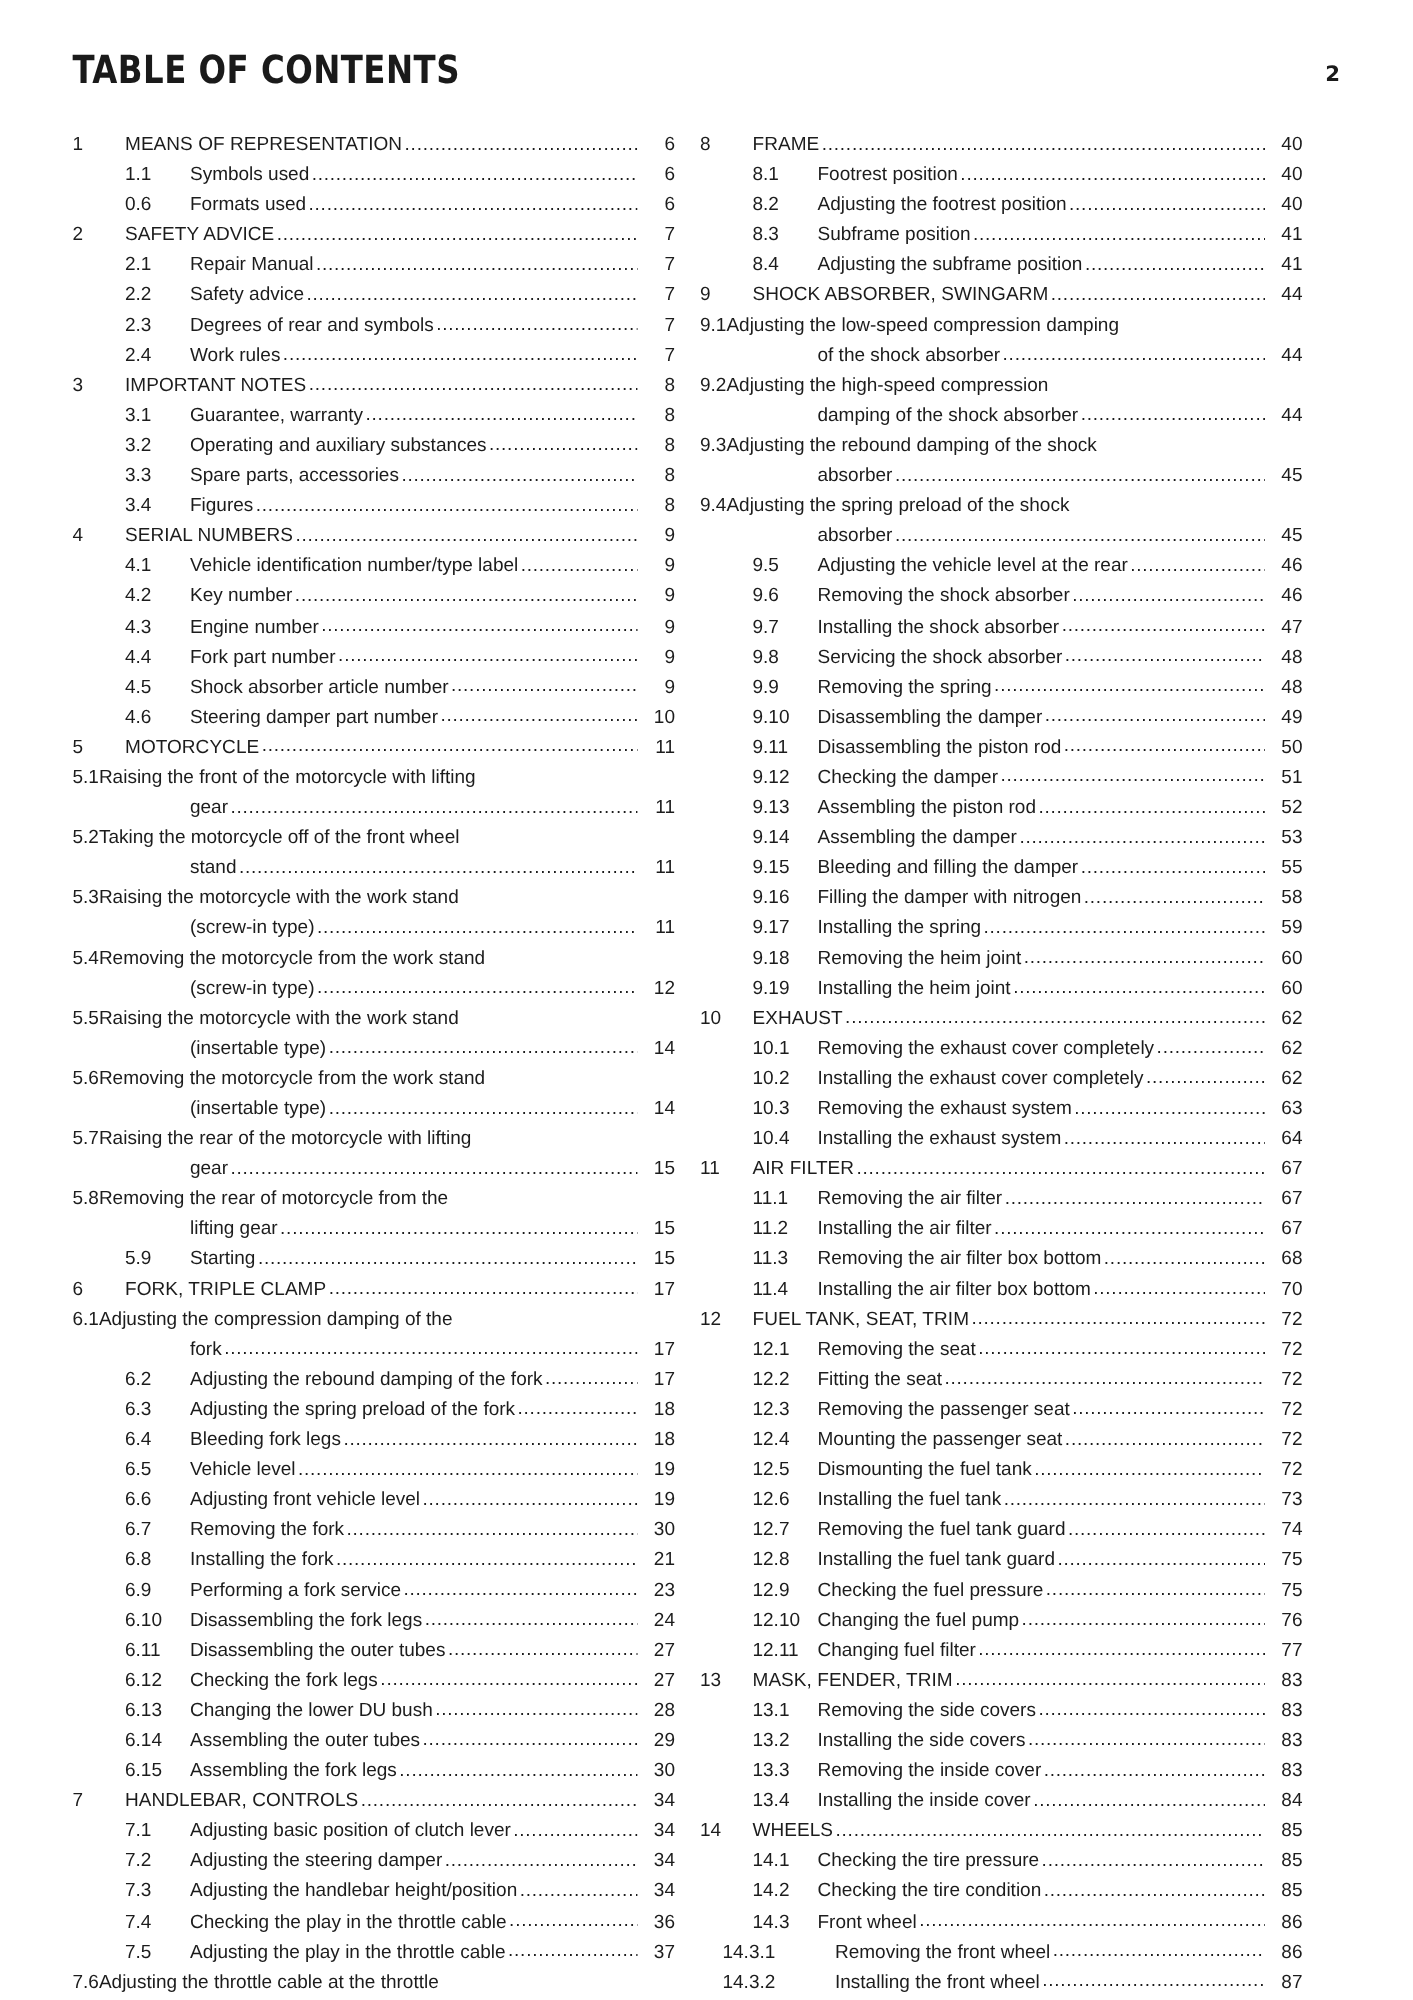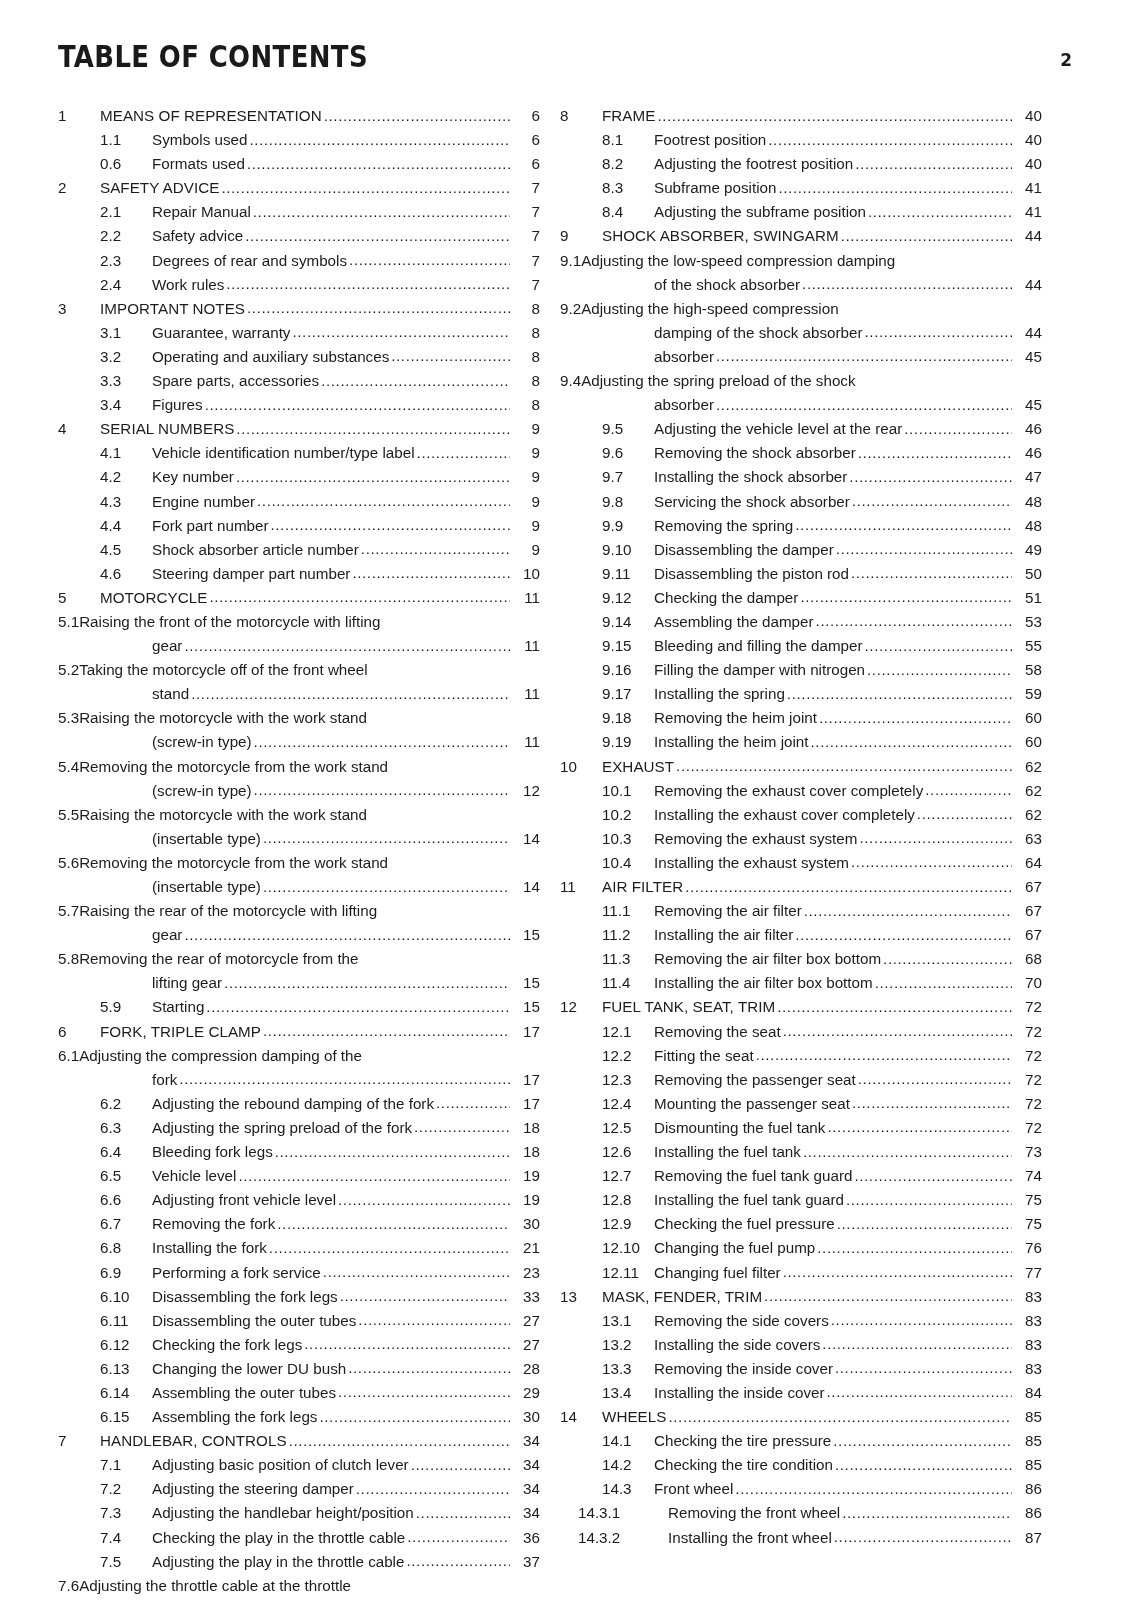--- a/index.html
+++ b/index.html
@@ -509,21 +509,21 @@
             <span class="label">Performing a fork service</span>
             <span class="leader"></span>
             <span class="pg">23</span>
           </div>
         </div>
         <div class="toc-entry lvl2">
           <div class="row">
             <span class="num">6.10</span>
             <span class="label">Disassembling the fork legs</span>
             <span class="leader"></span>
-            <span class="pg">33</span>
+            <span class="pg">24</span>
           </div>
         </div>
         <div class="toc-entry lvl2">
           <div class="row">
             <span class="num">6.11</span>
             <span class="label">Disassembling the outer tubes</span>
             <span class="leader"></span>
             <span class="pg">27</span>
           </div>
         </div>
@@ -687,20 +687,24 @@
             <span class="label">Adjusting the high-speed compression</span>
           </div>
           <div class="wrap-second">
             <span class="spacer"></span>
             <span class="label">damping of the shock absorber</span>
             <span class="leader"></span>
             <span class="pg">44</span>
           </div>
         </div>
         <div class="toc-entry lvl2">
+          <div class="wrap-first">
+            <span class="num">9.3</span>
+            <span class="label">Adjusting the rebound damping of the shock</span>
+          </div>
           <div class="wrap-second">
             <span class="spacer"></span>
             <span class="label">absorber</span>
             <span class="leader"></span>
             <span class="pg">45</span>
           </div>
         </div>
         <div class="toc-entry lvl2">
           <div class="wrap-first">
             <span class="num">9.4</span>
@@ -772,20 +776,28 @@
         <div class="toc-entry lvl2">
           <div class="row">
             <span class="num">9.12</span>
             <span class="label">Checking the damper</span>
             <span class="leader"></span>
             <span class="pg">51</span>
           </div>
         </div>
         <div class="toc-entry lvl2">
           <div class="row">
+            <span class="num">9.13</span>
+            <span class="label">Assembling the piston rod</span>
+            <span class="leader"></span>
+            <span class="pg">52</span>
+          </div>
+        </div>
+        <div class="toc-entry lvl2">
+          <div class="row">
             <span class="num">9.14</span>
             <span class="label">Assembling the damper</span>
             <span class="leader"></span>
             <span class="pg">53</span>
           </div>
         </div>
         <div class="toc-entry lvl2">
           <div class="row">
             <span class="num">9.15</span>
             <span class="label">Bleeding and filling the damper</span>

